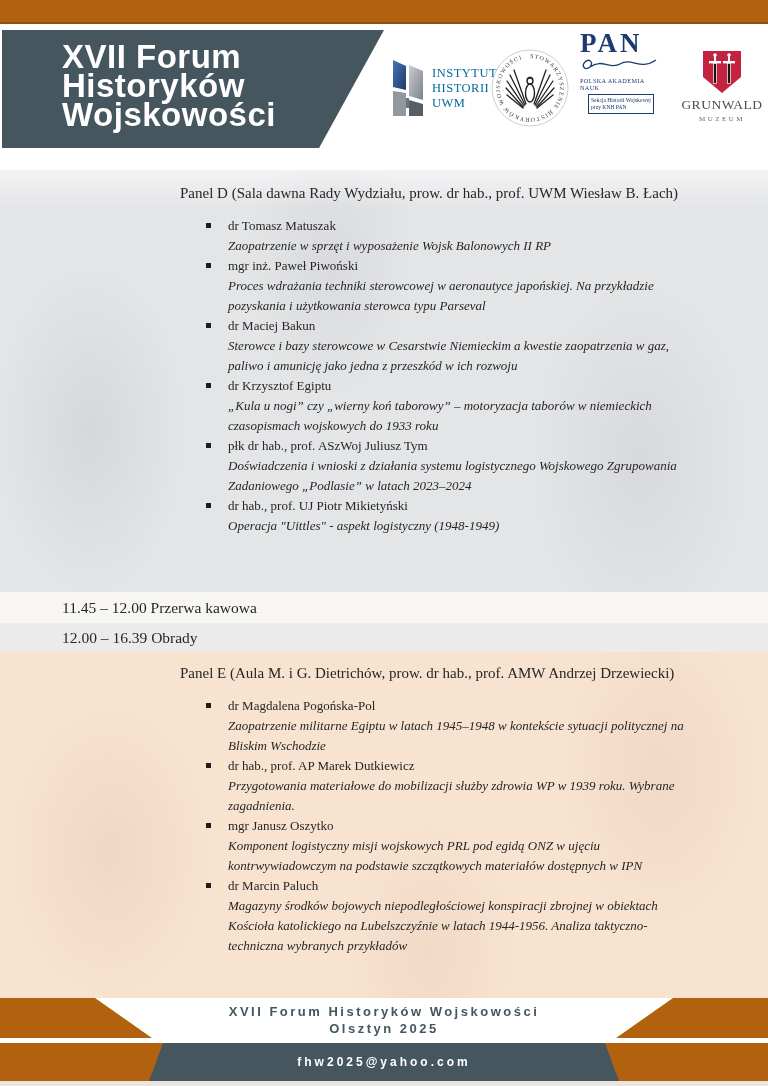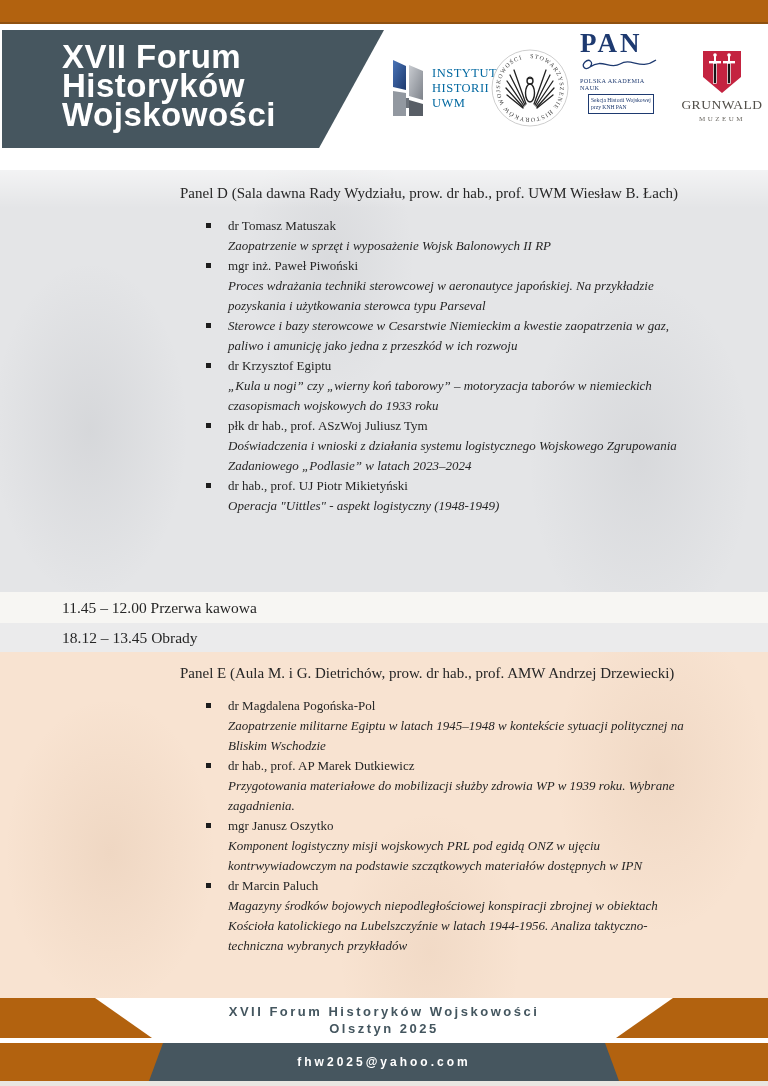--- a/index.html
+++ b/index.html
@@ -183,20 +183,21 @@
       <ul class="talk-list">
         <li>
           <span class="speaker">dr Tomasz Matuszak</span>
           <span class="talk-title">Zaopatrzenie w sprzęt i wyposażenie Wojsk Balonowych II RP</span>
         </li>
         <li>
           <span class="speaker">mgr inż. Paweł Piwoński</span>
           <span class="talk-title">Proces wdrażania techniki sterowcowej w aeronautyce japońskiej. Na przykładzie pozyskania i użytkowania sterowca typu Parseval</span>
         </li>
         <li>
+          <span class="speaker">dr Maciej Bakun</span>
           <span class="talk-title">Sterowce i bazy sterowcowe w Cesarstwie Niemieckim a kwestie zaopatrzenia w gaz, paliwo i amunicję jako jedna z przeszkód w ich rozwoju</span>
         </li>
         <li>
           <span class="speaker">dr Krzysztof Egiptu</span>
           <span class="talk-title">„Kula u nogi” czy „wierny koń taborowy” – motoryzacja taborów w niemieckich czasopismach wojskowych do 1933 roku</span>
         </li>
         <li>
           <span class="speaker">płk dr hab., prof. ASzWoj Juliusz Tym</span>
           <span class="talk-title">Doświadczenia i wnioski z działania systemu logistycznego Wojskowego Zgrupowania Zadaniowego „Podlasie” w latach 2023–2024</span>
         </li>
@@ -204,21 +205,21 @@
           <span class="speaker">dr hab., prof. UJ Piotr Mikietyński</span>
           <span class="talk-title">Operacja "Uittles" - aspekt logistyczny (1948-1949)</span>
         </li>
       </ul>
     </section>
 
     <div class="schedule-row row-1">
       <span>11.45 – 12.00 Przerwa kawowa</span>
     </div>
     <div class="schedule-row row-2">
-      <span>18.12 – 13.45 Obrady</span>
+      <span>12.00 – 16.39 Obrady</span>
     </div>
 
     <section class="panel panel-e">
       <p class="panel-heading">Panel E  (Aula M. i G. Dietrichów, prow. dr hab., prof. AMW Andrzej Drzewiecki)</p>
       <ul class="talk-list">
         <li>
           <span class="speaker">dr Magdalena Pogońska-Pol</span>
           <span class="talk-title">Zaopatrzenie militarne Egiptu w latach 1945–1948 w kontekście sytuacji politycznej na Bliskim Wschodzie</span>
         </li>
         <li>

